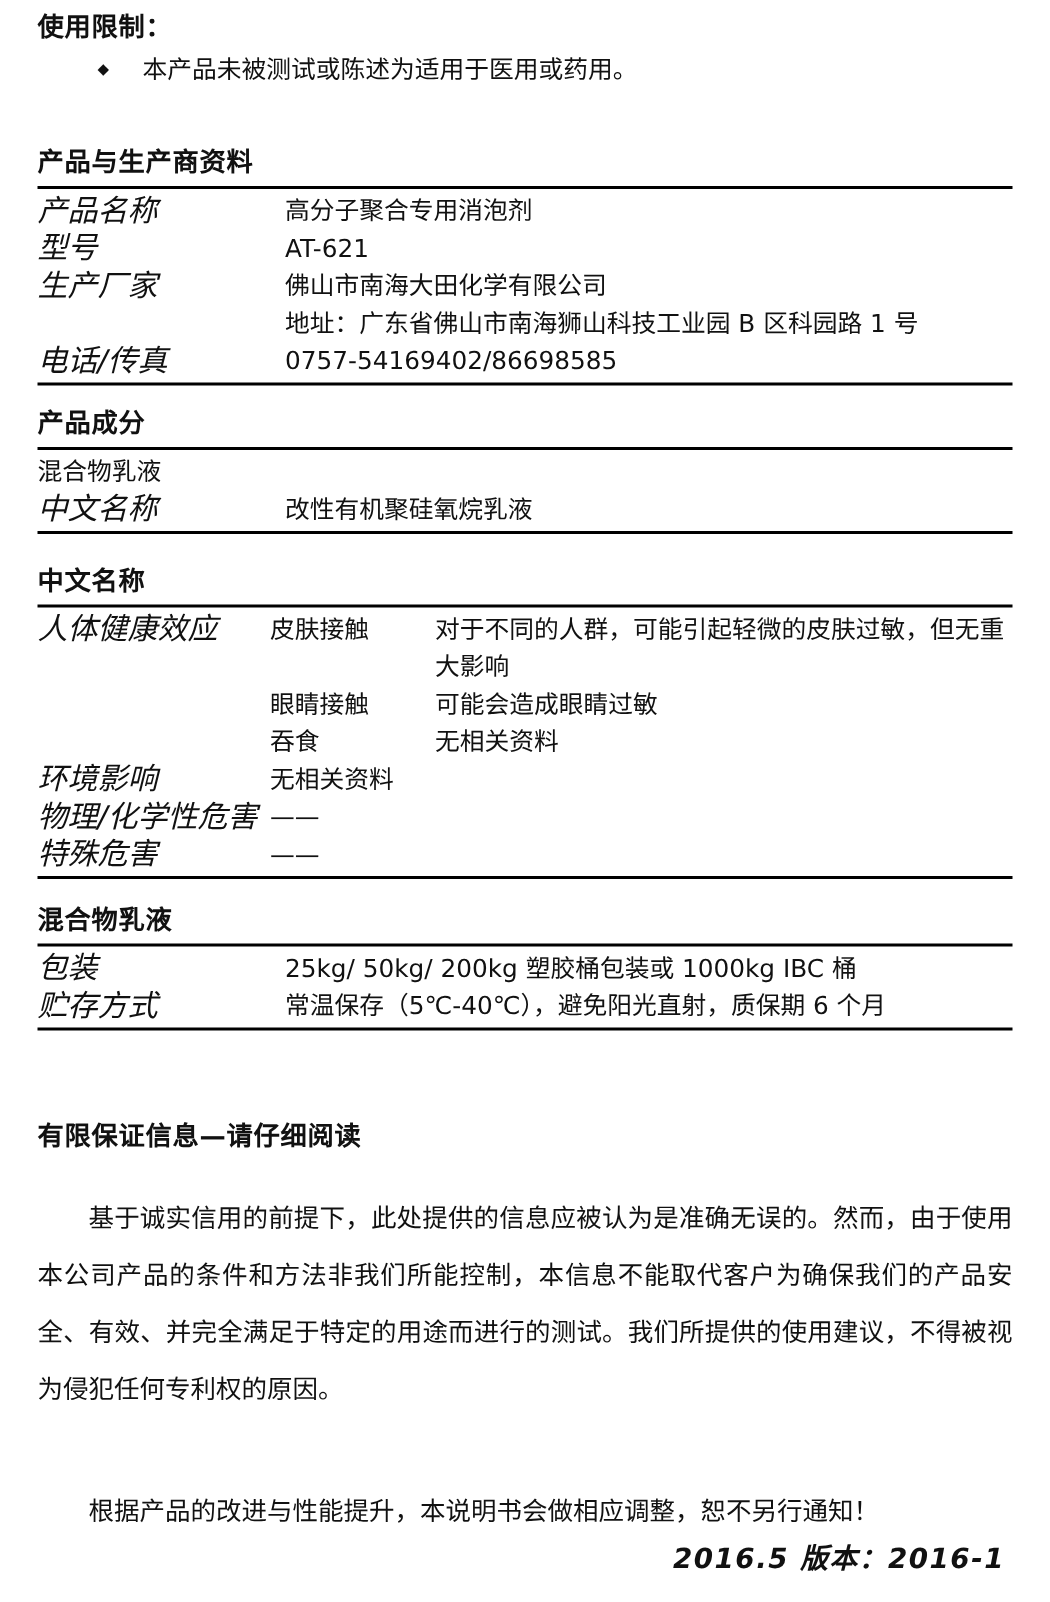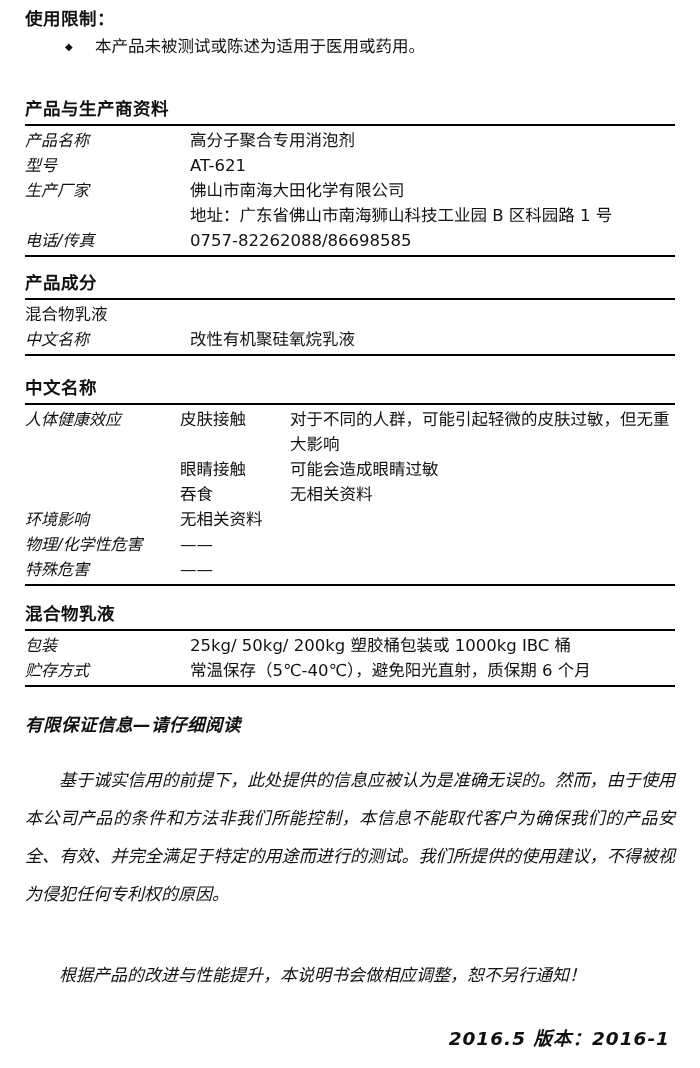--- a/index.html
+++ b/index.html
@@ -60,25 +60,25 @@
     display: grid;
     grid-template-columns: 165px 1fr;
     line-height: 25px;
     font-size: 16.5px;
   }
   .row-3col {
     grid-template-columns: 155px 110px 1fr;
   }
   .cell-label {
     font-style: italic;
-    font-size: 16px;
+    font-size: 20px;
   }
   .cell-value { }
   
-  .section-warranty { margin-top: 27px; font-style: italic; }
+  .section-warranty { margin-top: 60px; }
   .para {
     font-size: 17px;
     line-height: 38px;
     text-indent: 2em;
     text-align: justify;
   }
   .para-1 { margin-top: 25px; }
   .para-2 { margin-top: 43px; }
   
   .footer-version {
@@ -116,21 +116,21 @@
       <div class="row">
         <span class="cell-label">生产厂家</span>
         <span class="cell-value">佛山市南海大田化学有限公司</span>
       </div>
       <div class="row">
         <span class="cell-label"></span>
         <span class="cell-value">地址：广东省佛山市南海狮山科技工业园 B 区科园路 1 号</span>
       </div>
       <div class="row">
         <span class="cell-label">电话/传真</span>
-        <span class="cell-value">0757-82262088/86698585</span>
+        <span class="cell-value">0757-54169402/86698585</span>
       </div>
     </div>
   </div>
 
   <div class="section-compose">
     <div class="sec-title">产品成分</div>
     <div class="tbl">
       <div class="row">
         <span class="cell-value">混合物乳液</span>
       </div>

